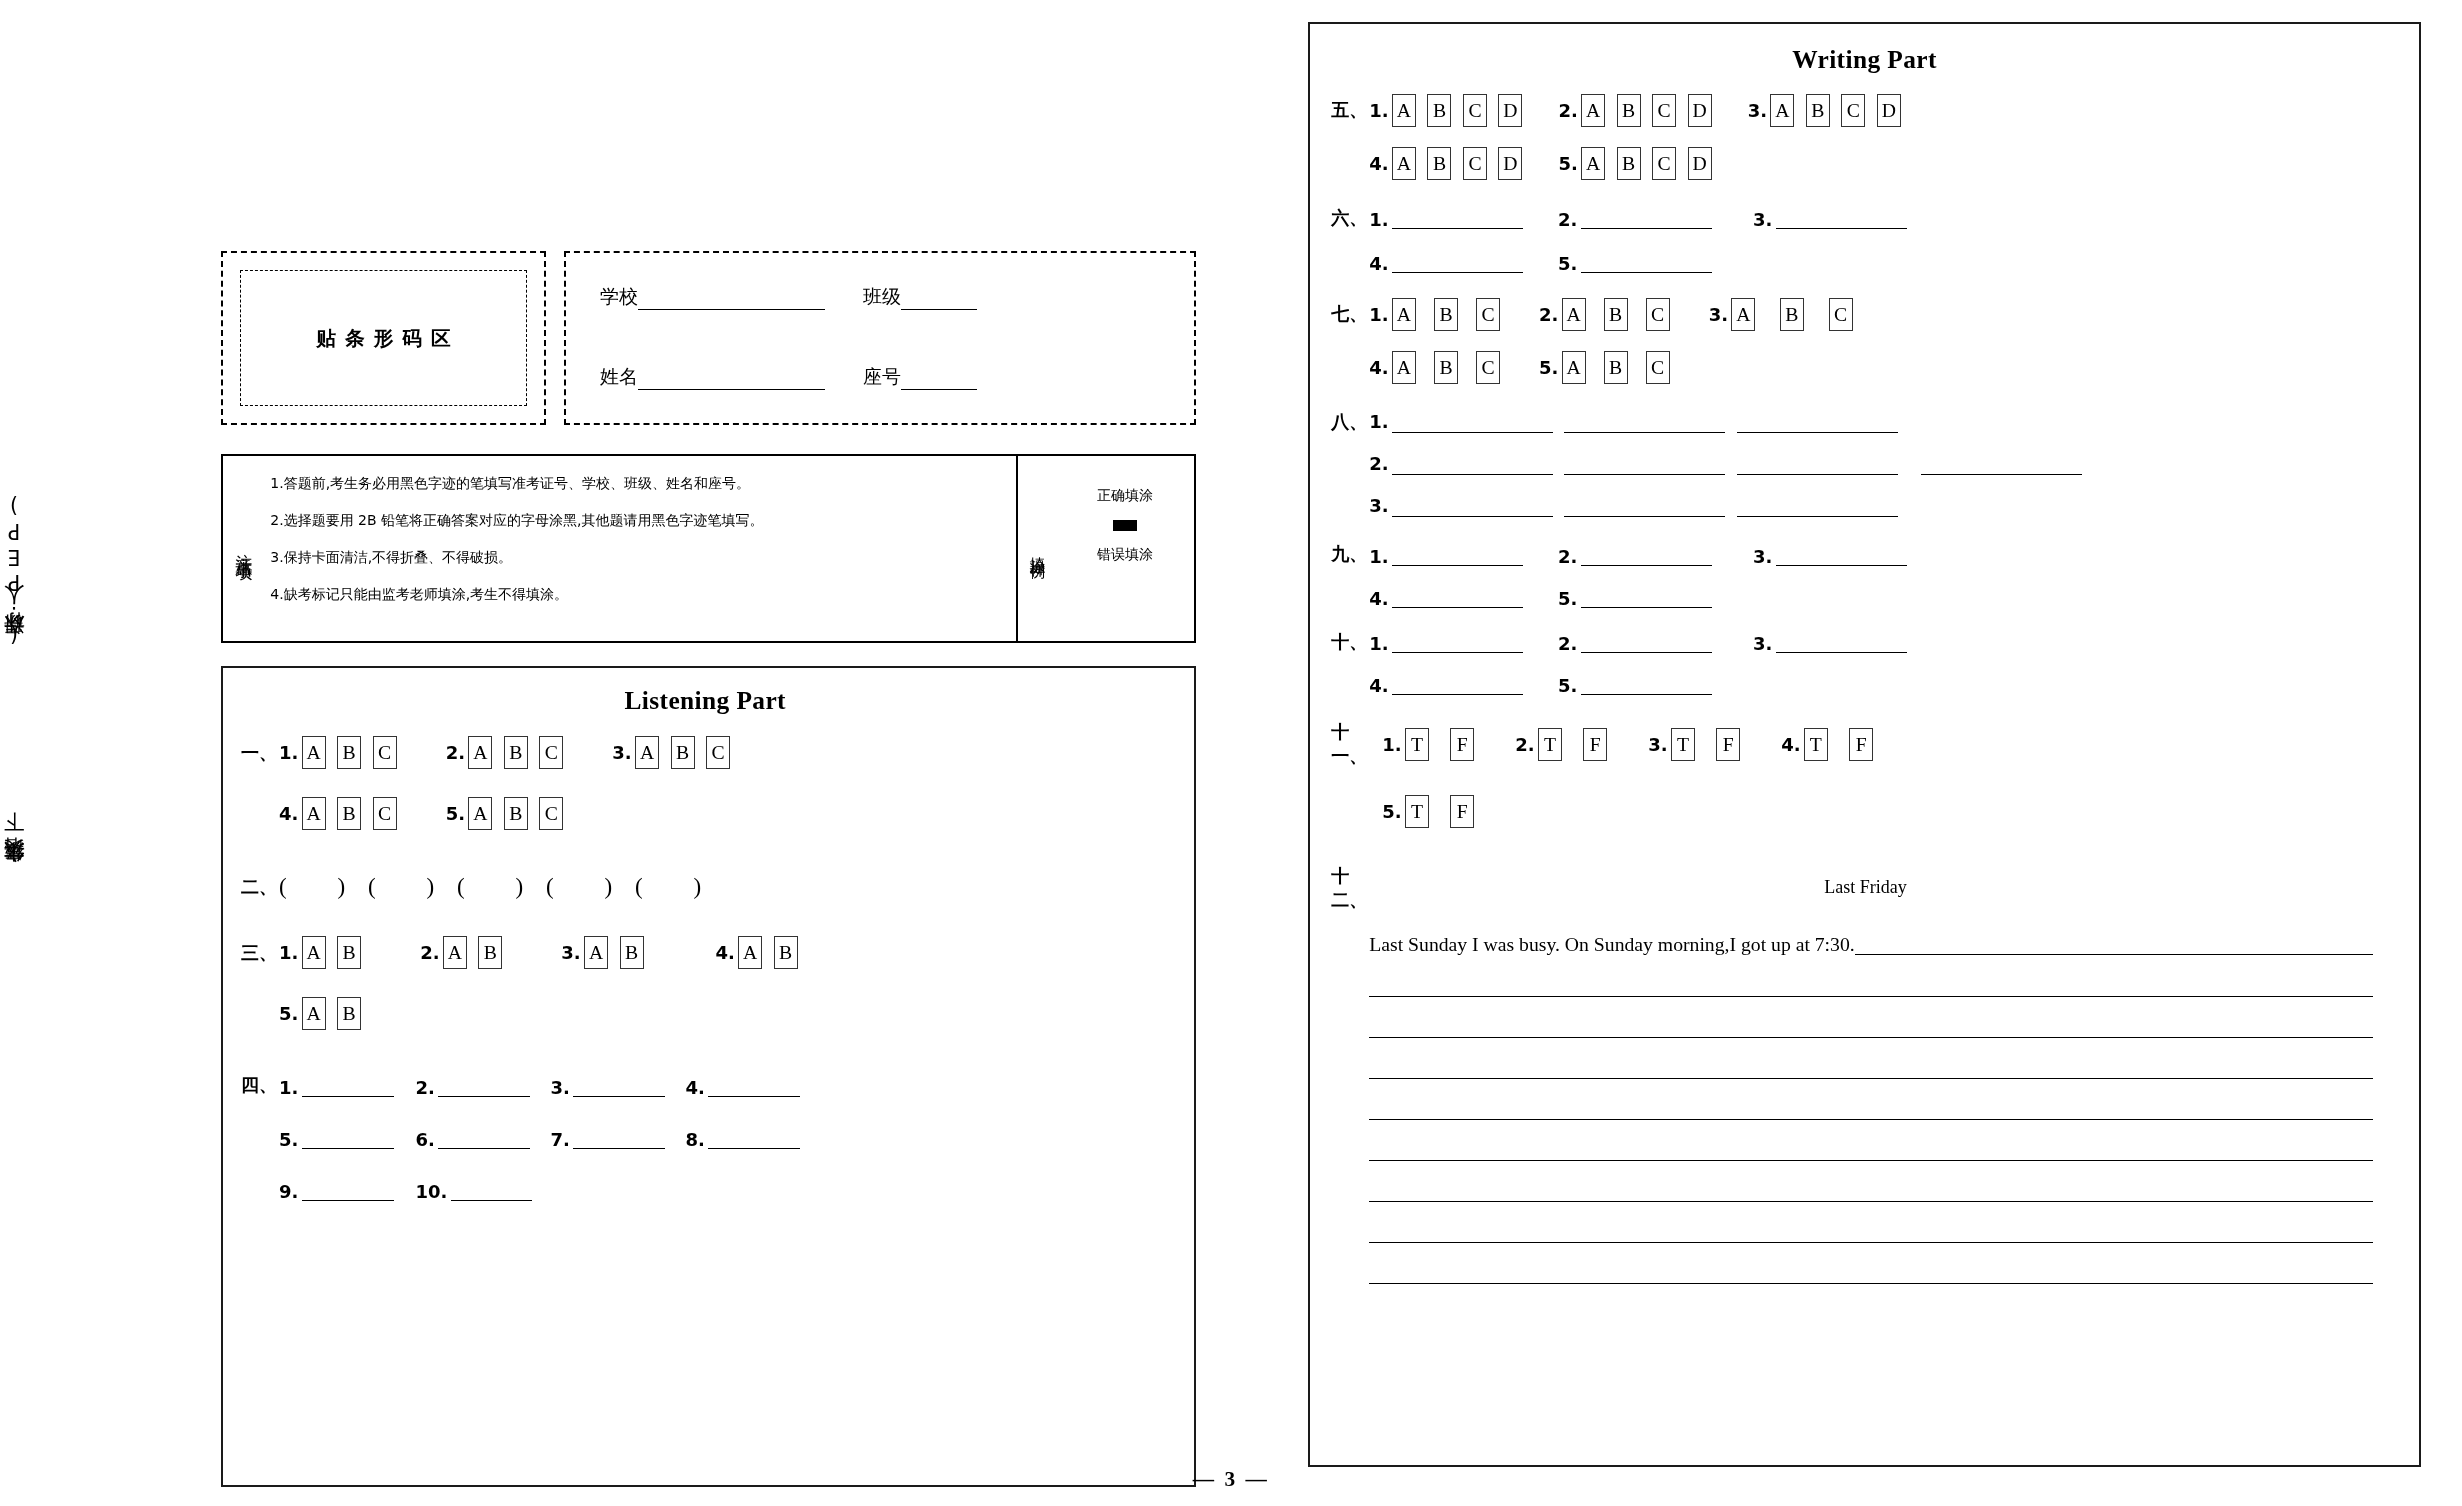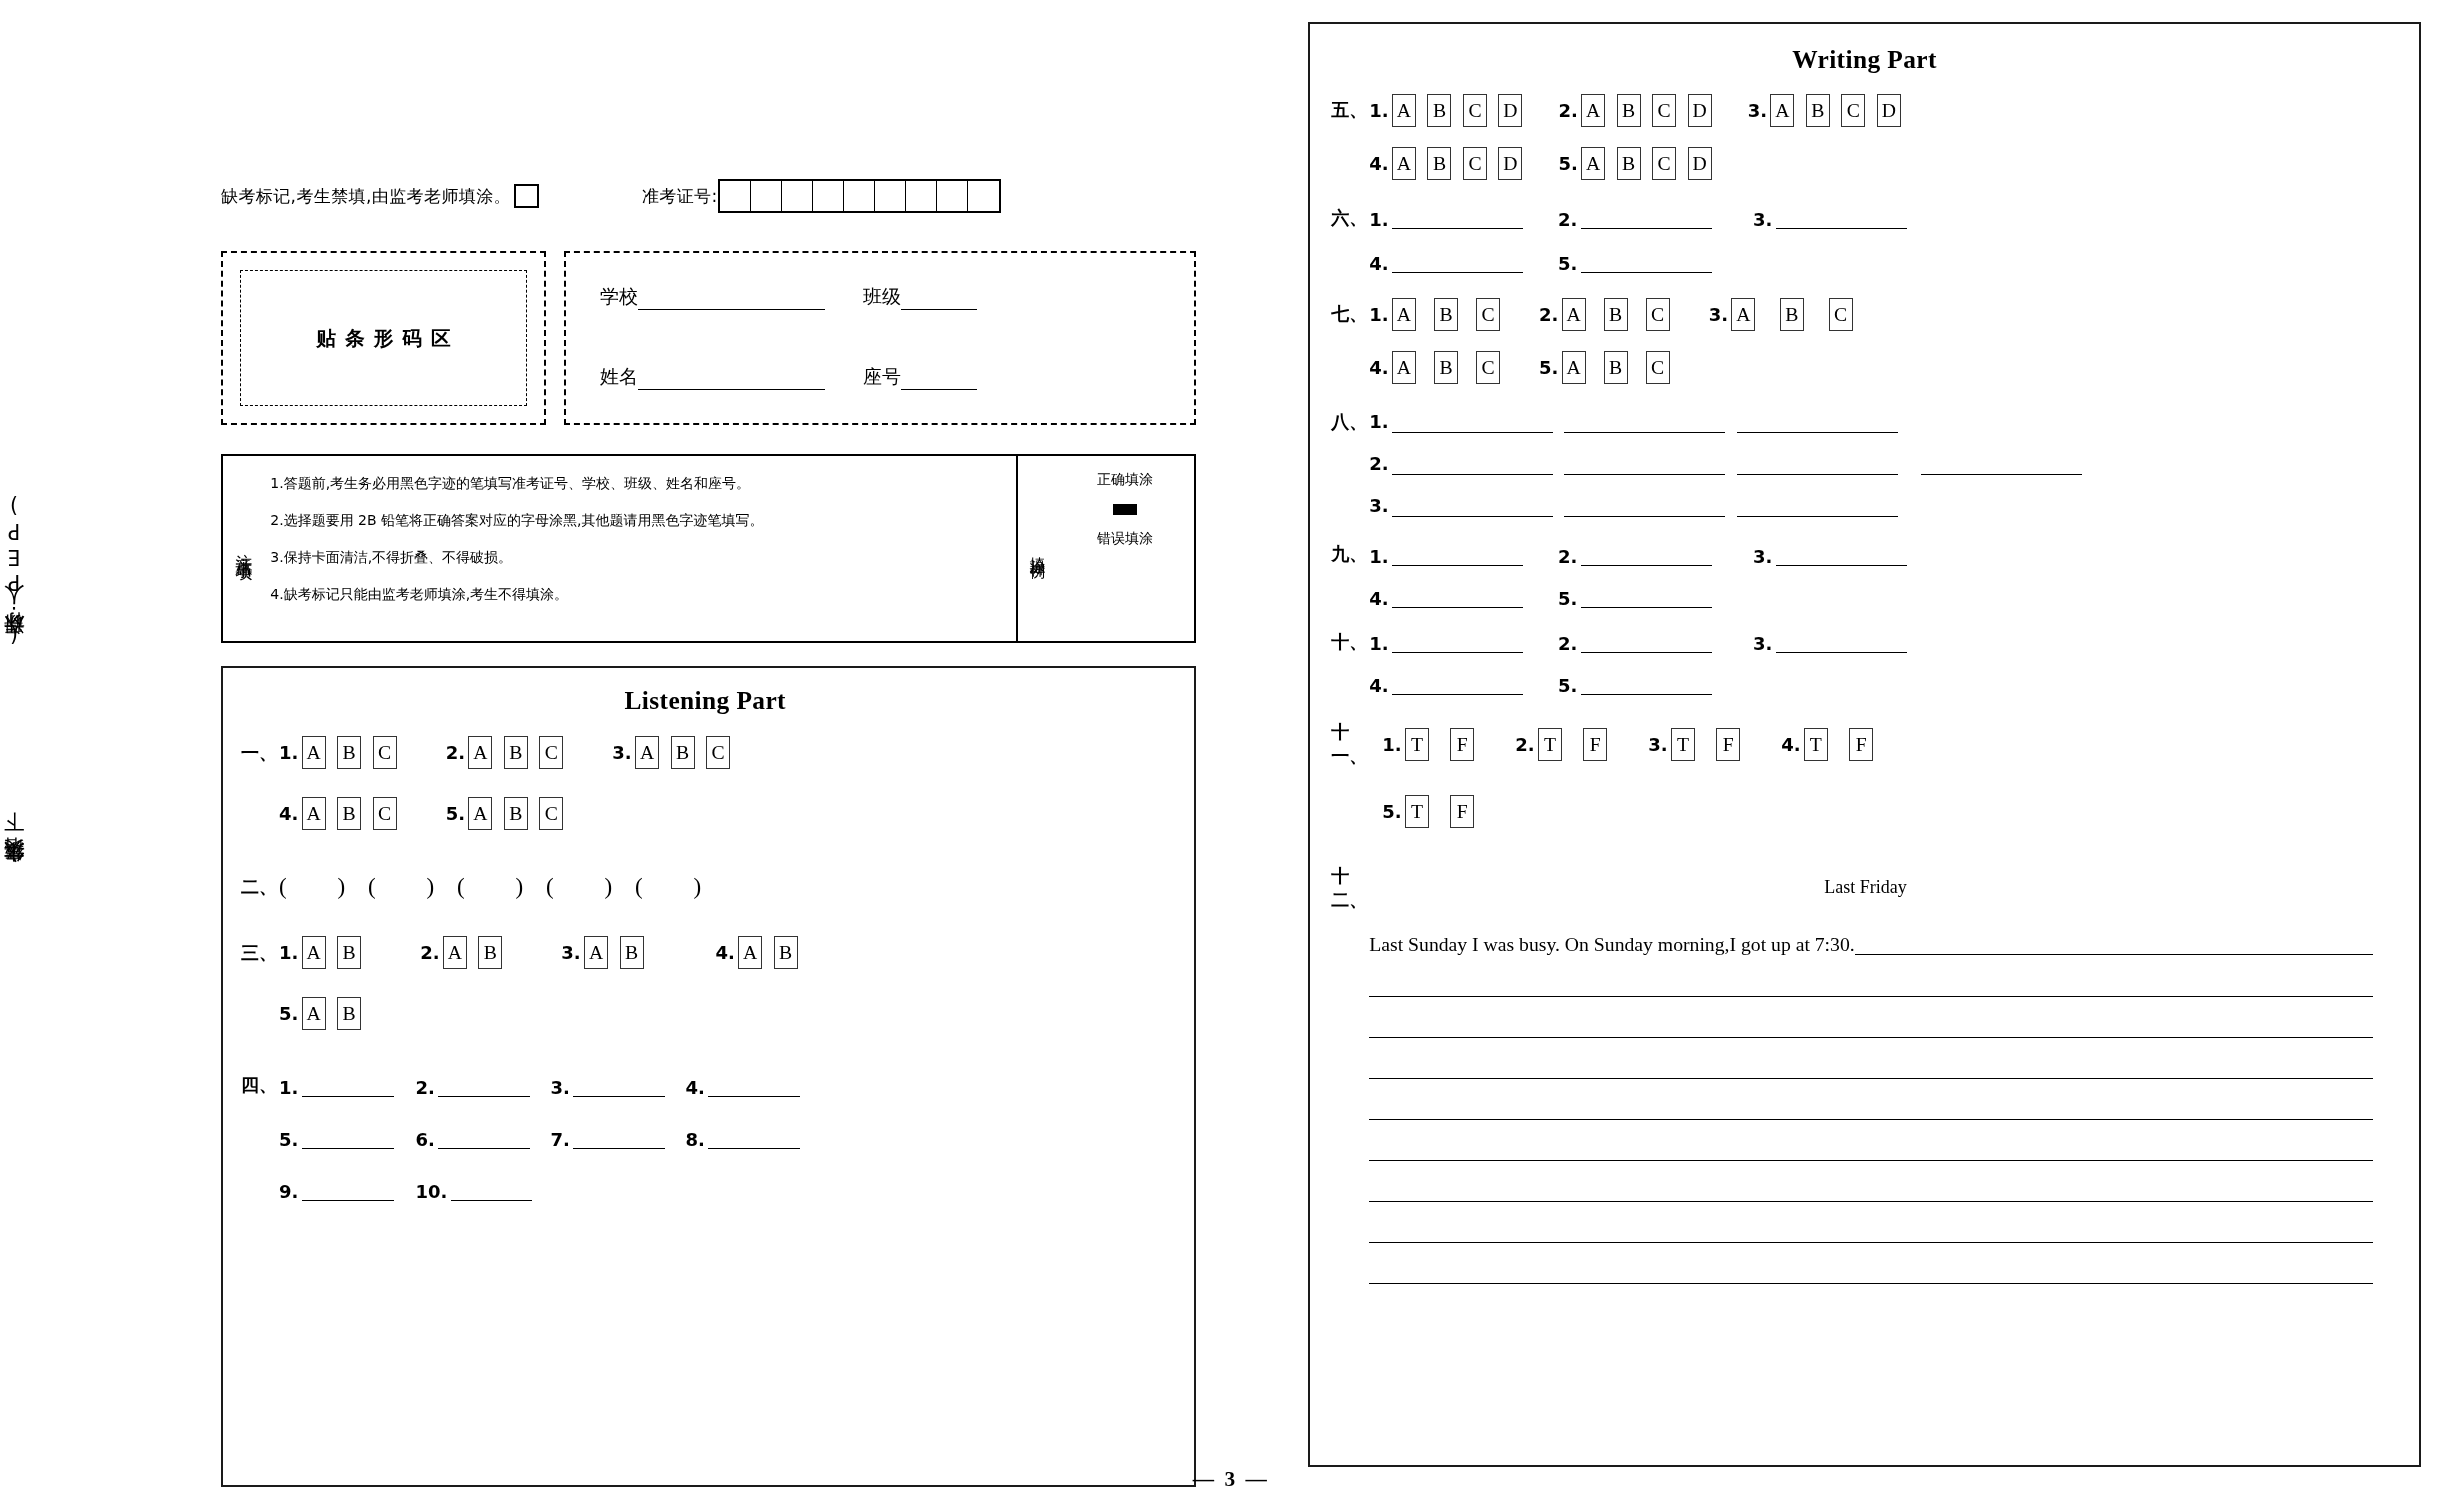--- a/index.html
+++ b/index.html
@@ -102,21 +102,21 @@
   #sample-col { width: 176px; display: flex; }
   #sample-title {
     width: 38px; display: flex; align-items: center; justify-content: center;
     font-family: "DejaVu Sans","Liberation Sans",sans-serif;
     font-size: 15.6px; writing-mode: vertical-rl; text-orientation: upright;
     letter-spacing: 2.5px;
   }
   #sample-body {
     flex: 1; display: flex; flex-direction: column; align-items: center;
     justify-content: flex-start; padding-top: 14.8px; gap: 14.8px;
-    font-family: "DejaVu Sans","Liberation Sans",sans-serif; font-size: 14px;
+    font-family: "DejaVu Sans","Liberation Sans",sans-serif; font-size: 14px; margin-top: 16px;
   }
   #sample-mark { width: 24.6px; height: 11.5px; background: #000; }
 
   
   #listening-panel {
     position: absolute; top: 666px; left: 98px;
     width: 975px; height: 821px; border: 2.5px solid #1a1a1a;
     padding: 18px 24.6px 0 18px;
   }
   .part-head {
@@ -183,36 +183,20 @@
 <body>
 
 <div class="page">
 
   <div class="margin-label" id="margin-top-label">新课标(人·PEP)</div>
   <div class="margin-label" id="margin-bottom-label">六年级英语·下</div>
 
   <div class="col-left">
 
 
-    <div id="idrow">
-      <span class="cn" id="absent-text">缺考标记,考生禁填,由监考老师填涂。</span>
-      <span id="absent-box"></span>
-      <span class="cn" id="exam-label">准考证号:</span>
-      <span id="exam-grid">
-        <span class="cell"></span>
-        <span class="cell"></span>
-        <span class="cell"></span>
-        <span class="cell"></span>
-        <span class="cell"></span>
-        <span class="cell"></span>
-        <span class="cell"></span>
-        <span class="cell"></span>
-        <span class="cell"></span>
-      </span>
-    </div>
 
     <div id="info-wrap">
       <div id="barcode-box">
         <div id="barcode-inner">贴条形码区</div>
       </div>
       <div id="student-box">
         <div class="field-row">
           <span class="field-label">学校</span>
           <span class="field-line line-long"></span>
           <span class="gap-mid"></span>

